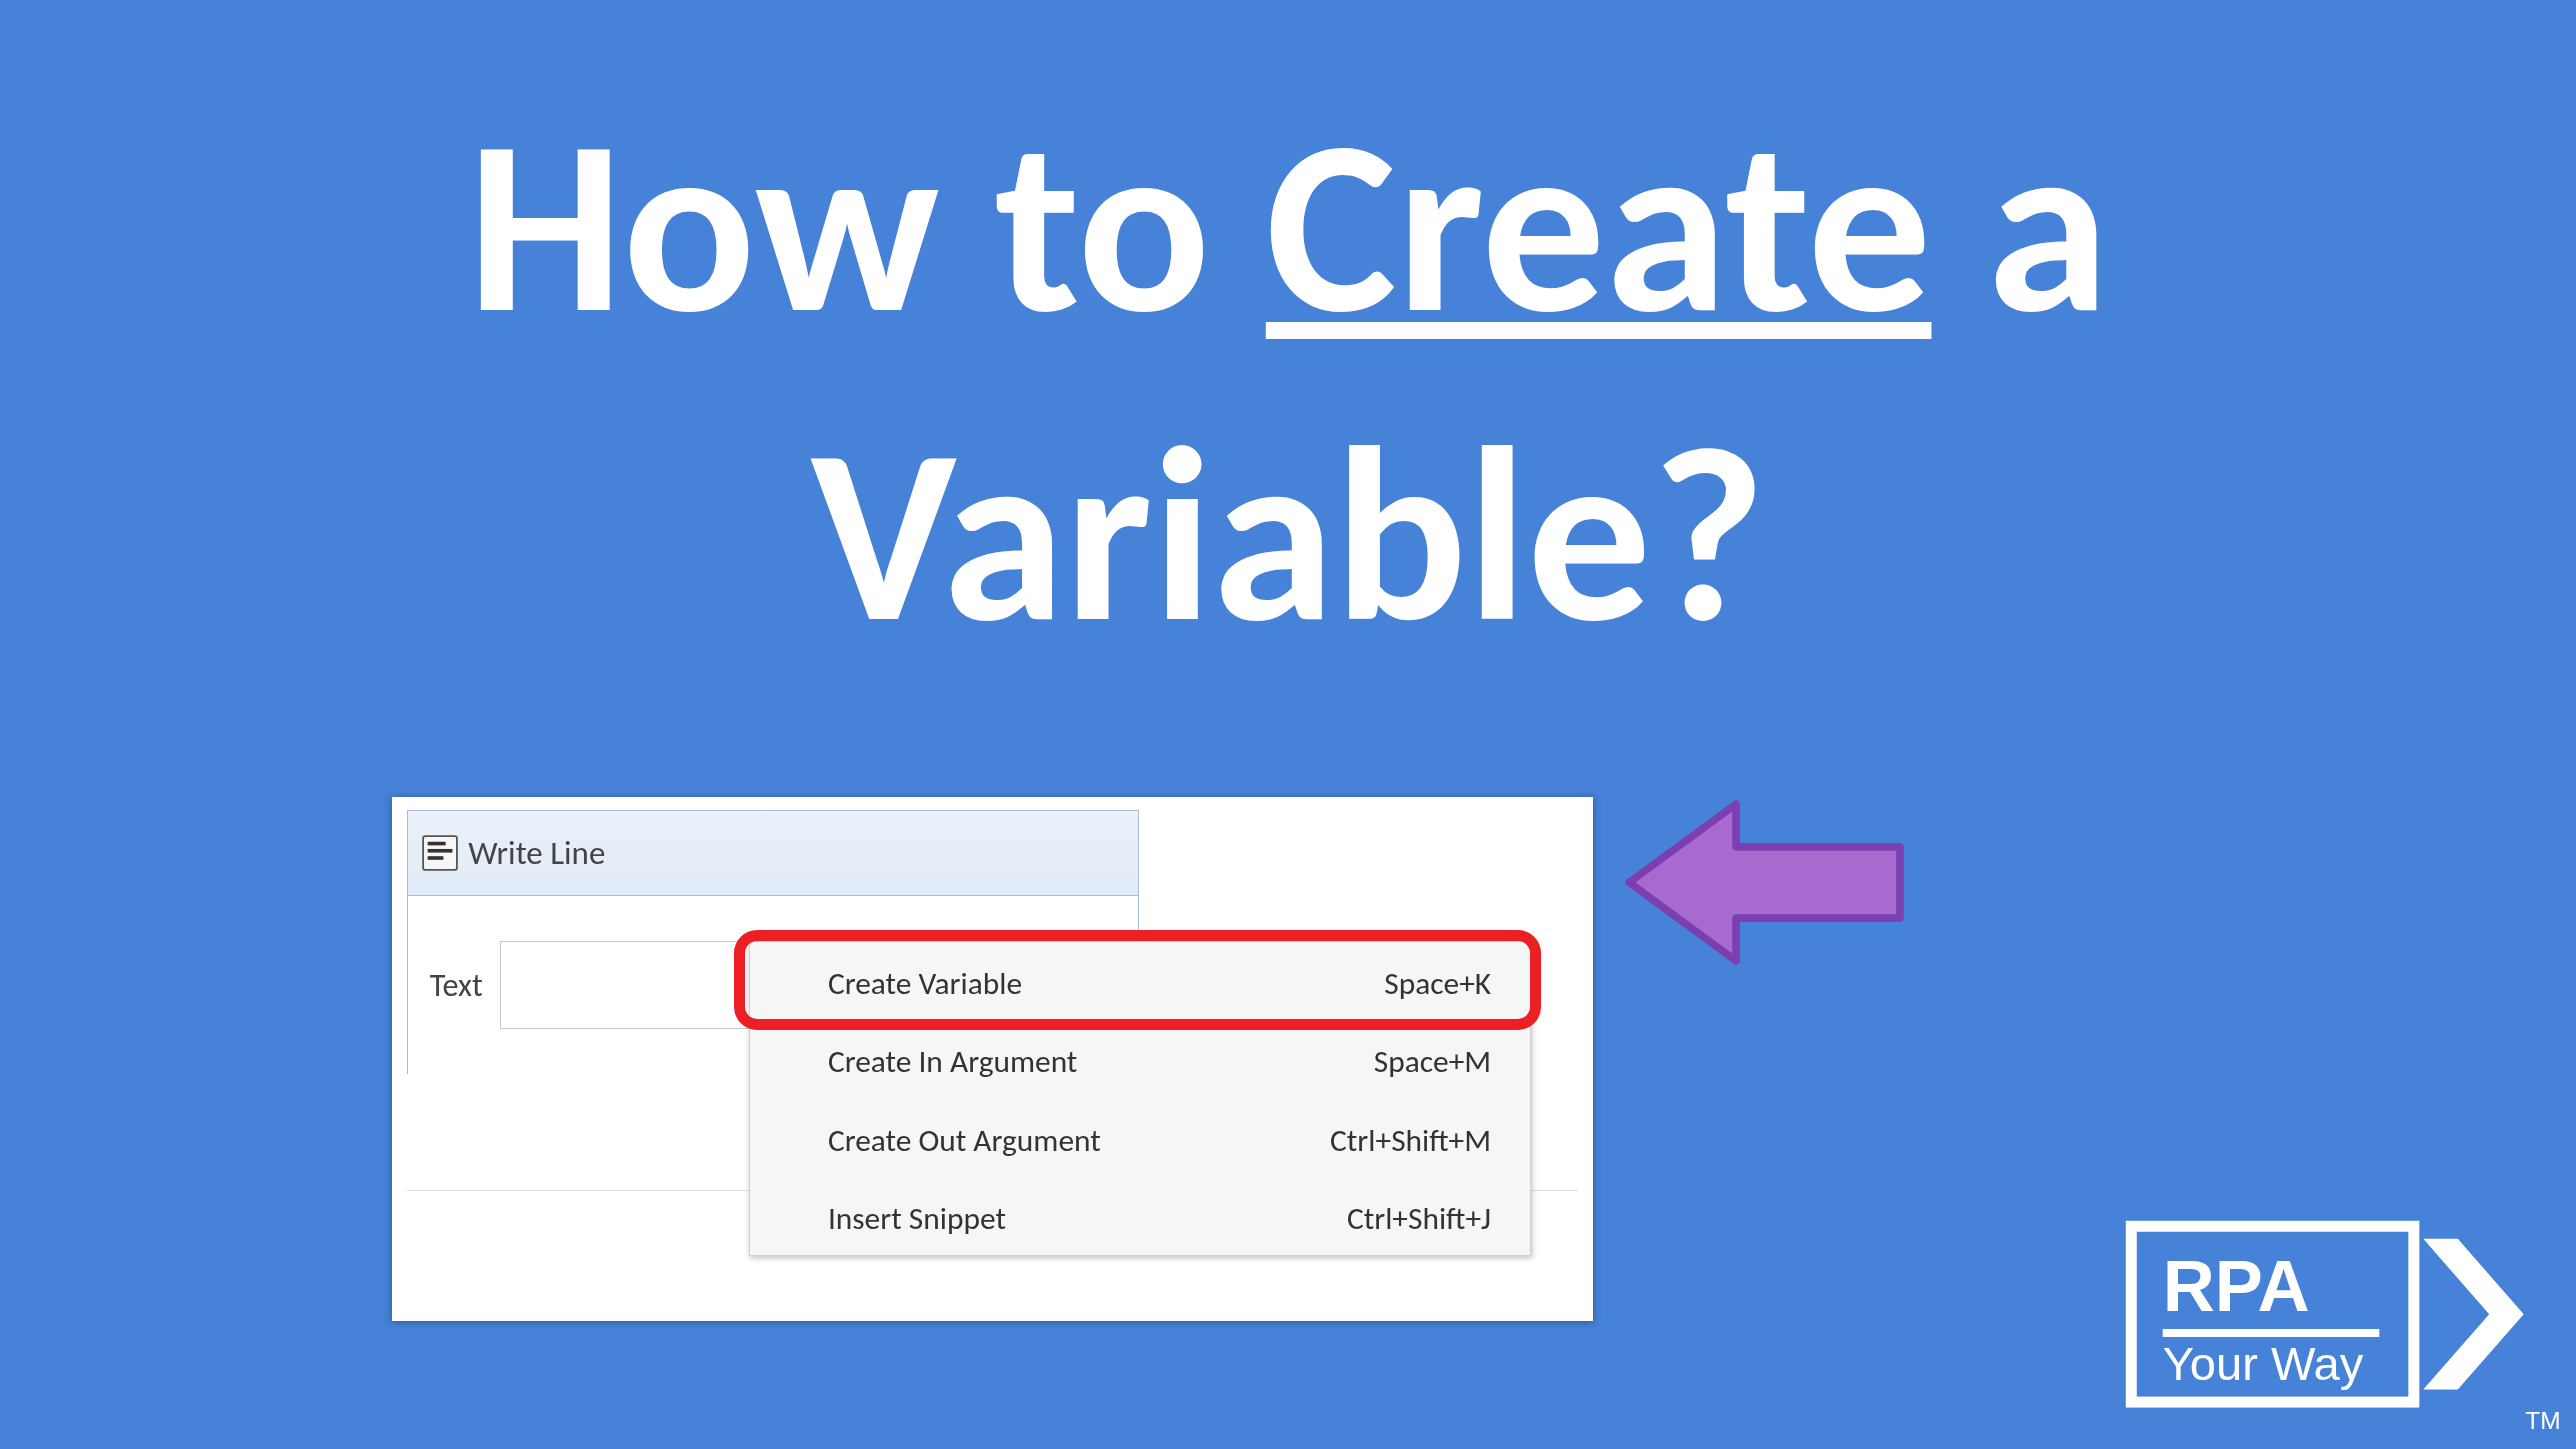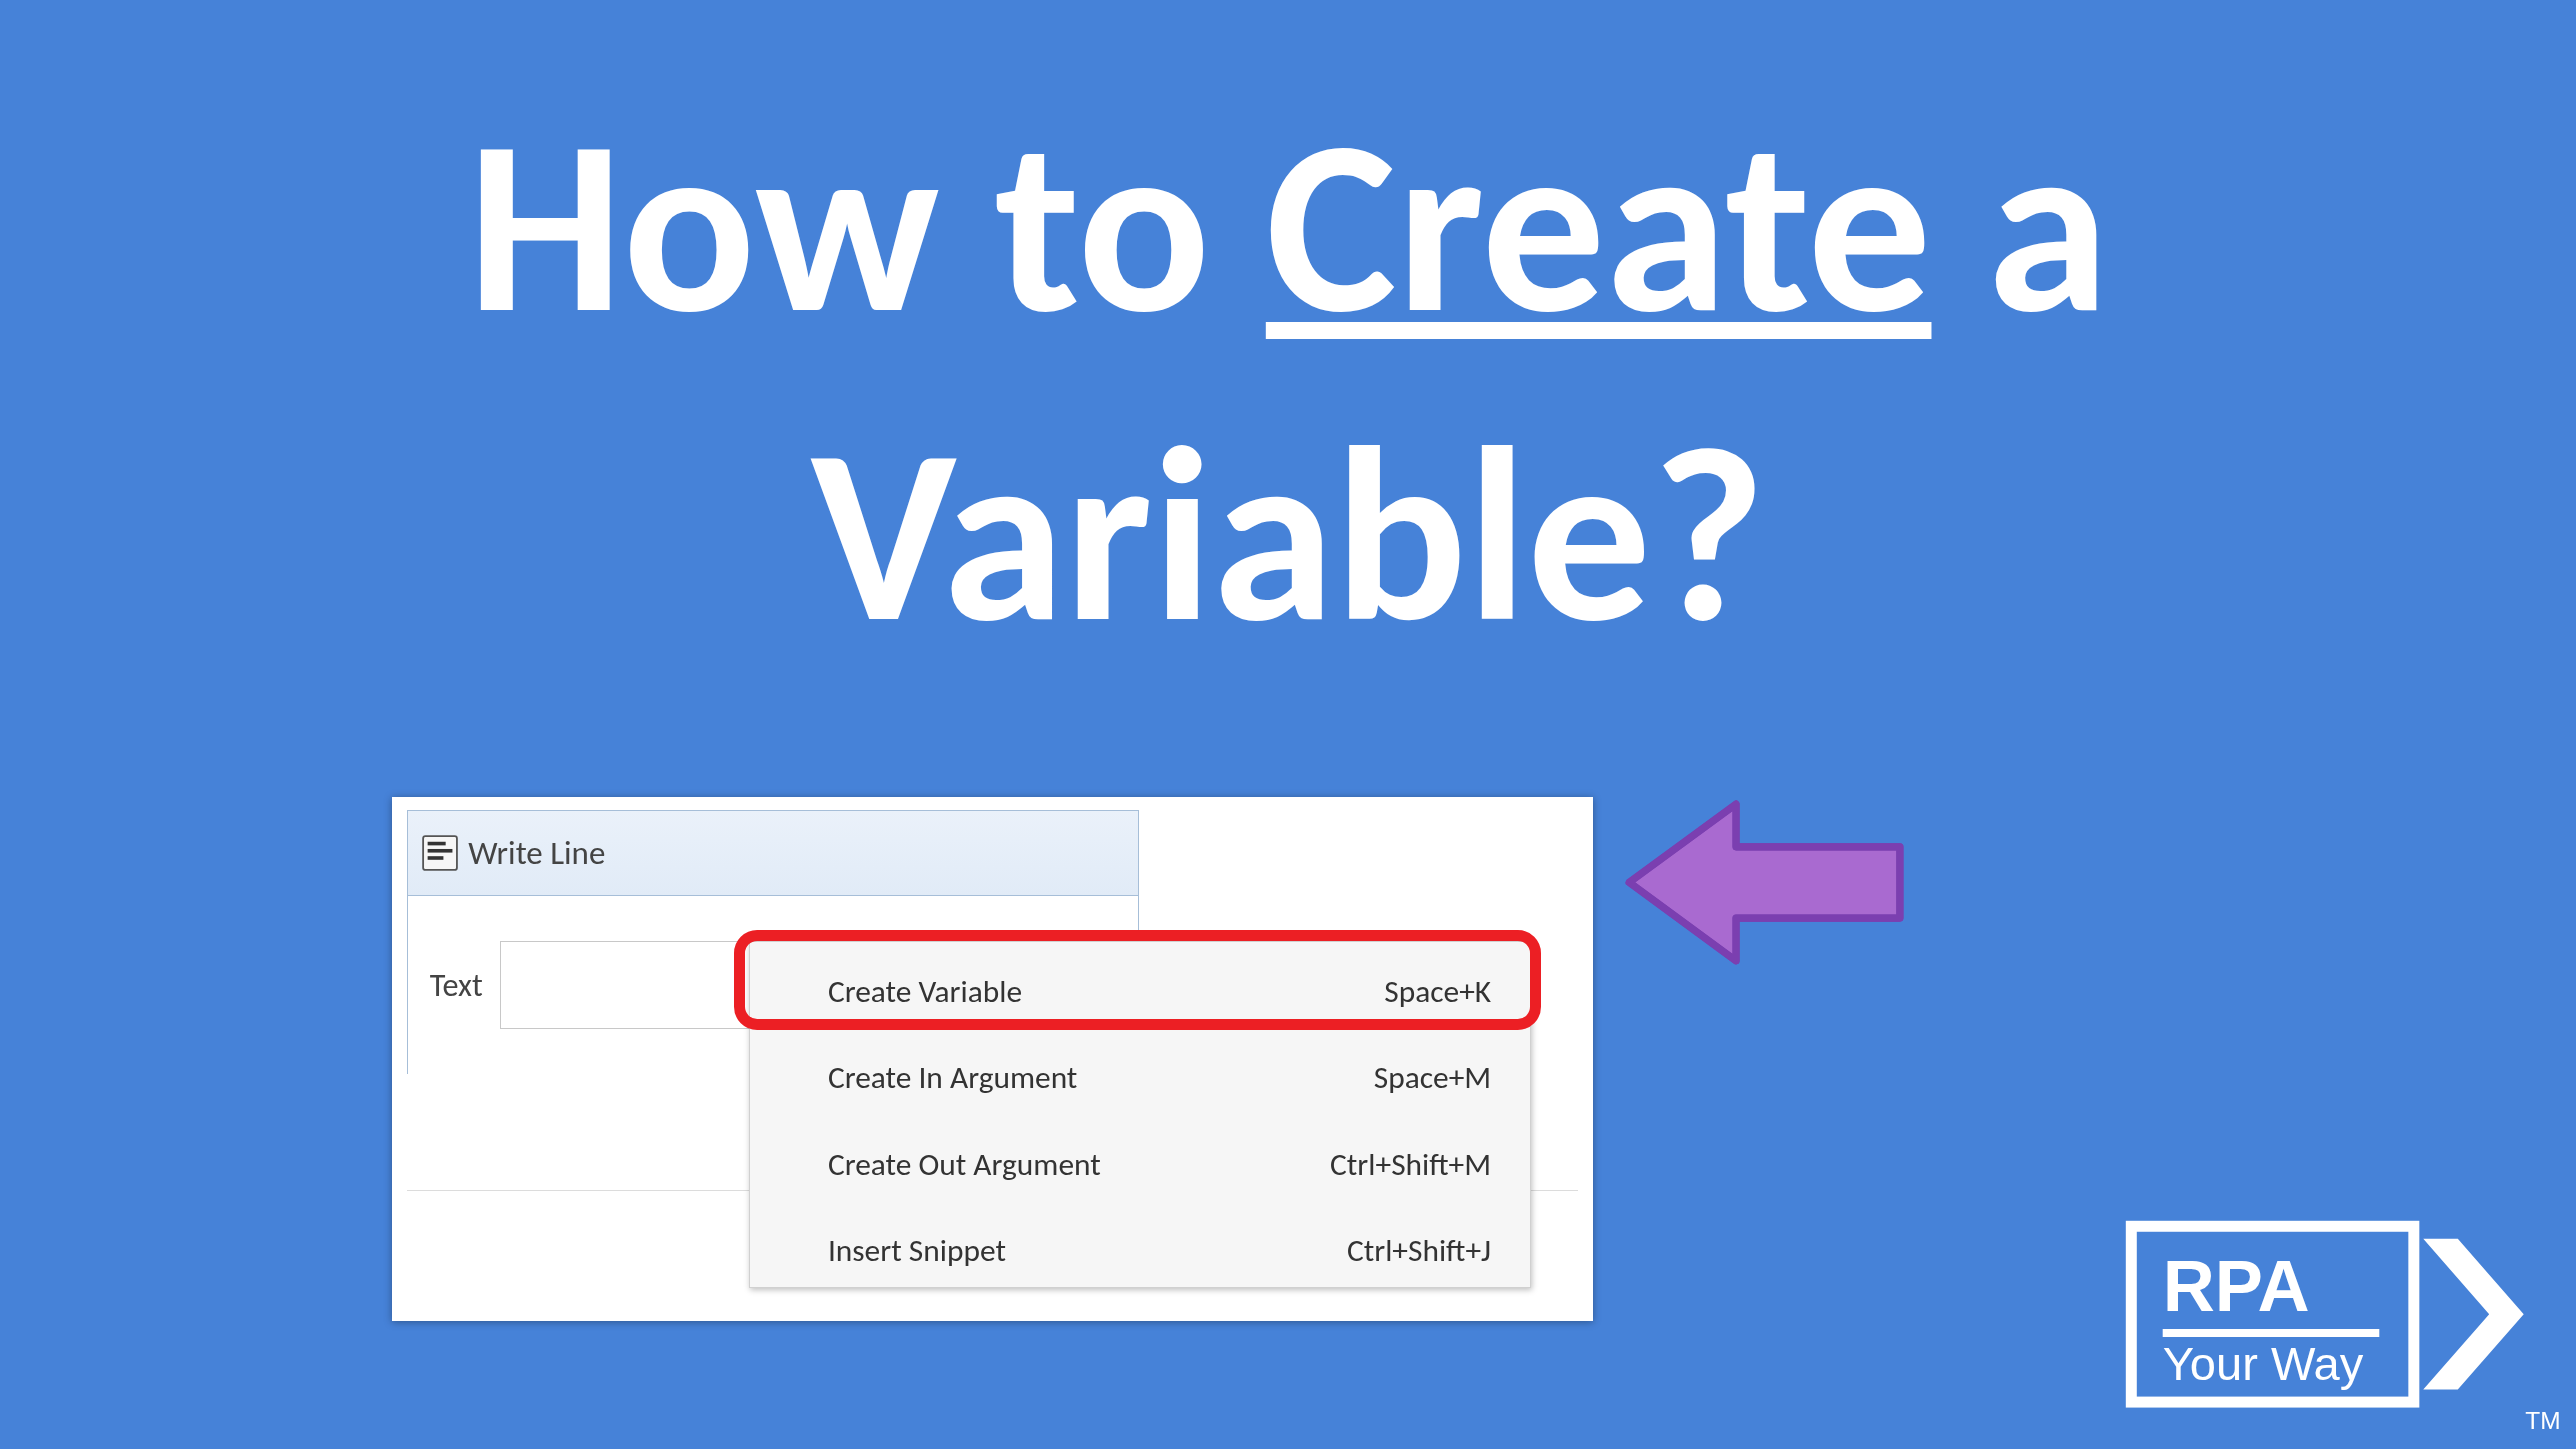--- a/index.html
+++ b/index.html
@@ -119,21 +119,21 @@
   top: 27.5%;
   width: 65%;
   background: #f6f6f6;
   border: 0.6px solid #d0d0d0;
   box-shadow: 1.3px 1.9px 5.8px rgba(0,0,0,0.25);
 }
 .context-menu .menu-item {
   display: flex;
   justify-content: space-between;
   align-items: center;
-  padding: 12px 5% 0 10%;
+  padding: 4px 5% 0 10%;
   height: 2.88vw;
   font-size: 1.22vw;
   color: #333;
 }
 .context-menu .menu-item + .menu-item {
   
 }
 .menu-highlight {
   position: absolute;
   left: 28.5%;

